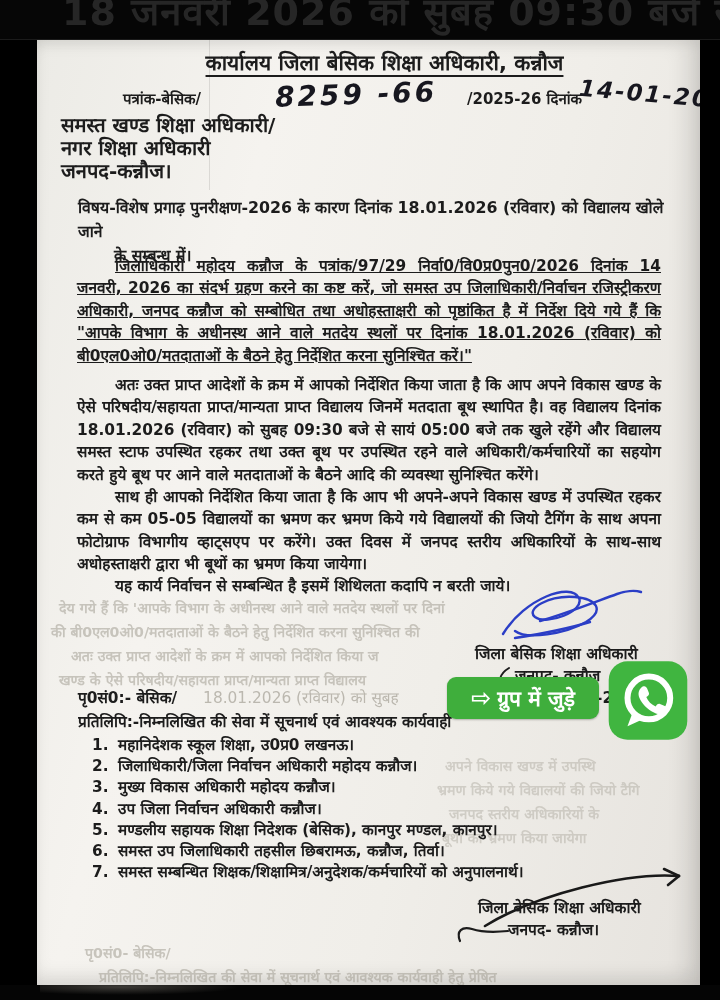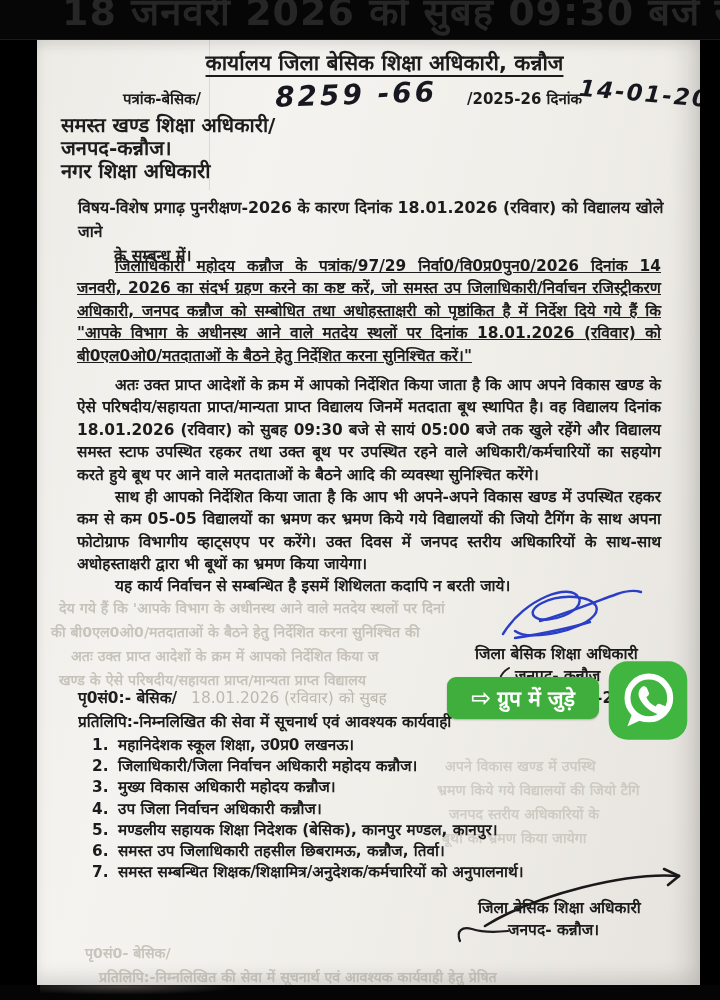--- a/index.html
+++ b/index.html
@@ -66,21 +66,21 @@
   .p1{top:215px;text-decoration:underline;}
   .p2{top:334px;}
   .p3{top:446px;}
   .p4{top:535px;text-align:left;}
   
   .sig-blue{left:448px;top:546px;width:160px;height:62px;}
   .sig-top{left:438px;top:603px;width:210px;font-size:15.5px;font-weight:bold;line-height:22px;}
   .sig-top .dist{padding-left:40px;}
   .hook-top{position:absolute;left:18px;top:23px;width:20px;height:24px;}
   
-  .pru-row{left:41px;top:647px;width:560px;font-size:15.4px;font-weight:600;display:flex;}
+  .pru-row{left:41px;top:647px;width:560px;font-size:15.4px;font-weight:600;display:flex;gap:12px;}
   .pru-ghost{flex:1;color:#a9a59b;opacity:.75;filter:blur(.4px);padding:0 14px;font-weight:500;}
   .copy-head{left:41px;top:671px;width:590px;font-size:15.4px;font-weight:600;white-space:nowrap;overflow:hidden;}
   .copy-list{left:55px;top:695px;width:560px;font-size:15.3px;font-weight:600;line-height:21.2px;}
   .copy-list .row{display:flex;}
   .copy-list .num{width:26px;flex:none;}
   
   .swoosh{left:438px;top:822px;width:222px;height:82px;}
   .sig-bottom{left:441px;top:857px;width:210px;font-size:15.5px;font-weight:bold;line-height:22px;}
   .sig-bottom .dist{padding-left:30px;position:relative;}
   .hook-bottom{position:absolute;left:-24px;top:4px;width:56px;height:20px;}
@@ -126,22 +126,22 @@
   <div class="abs office-title">कार्यालय जिला बेसिक शिक्षा अधिकारी, कन्नौज</div>
   <div class="abs ref-row">
     <span class="ref-prefix">पत्रांक-बेसिक/</span>
     <span class="ref-number-hw">8259 -66</span>
     <span class="ref-suffix">/2025-26 दिनांक</span>
     <span class="ref-date-hw">14-01-2026</span>
   </div>
 
   <div class="abs recipient">
     <div>समस्त खण्ड शिक्षा अधिकारी/</div>
+    <div>नगर शिक्षा अधिकारी</div>
     <div>जनपद-कन्नौज।</div>
-    <div>नगर शिक्षा अधिकारी</div>
   </div>
 
   <div class="abs subject">
     <div>विषय-विशेष प्रगाढ़ पुनरीक्षण-2026 के कारण दिनांक 18.01.2026 (रविवार) को  विद्यालय खोले जाने</div>
     <div class="l2">के सम्बन्ध में।</div>
   </div>
 
   <div class="abs para p1">जिलाधिकारी महोदय कन्नौज के पत्रांक/97/29 निर्वा0/वि0प्र0पुन0/2026 दिनांक 14 जनवरी, 2026 का संदर्भ ग्रहण करने का कष्ट करें, जो समस्त उप जिलाधिकारी/निर्वाचन रजिस्ट्रीकरण अधिकारी, जनपद कन्नौज को सम्बोधित तथा अधोहस्ताक्षरी को पृष्ठांकित है में निर्देश दिये गये हैं कि "आपके विभाग के अधीनस्थ आने वाले मतदेय स्थलों पर दिनांक 18.01.2026 (रविवार) को बी0एल0ओ0/मतदाताओं के बैठने हेतु निर्देशित करना सुनिश्चित करें।"</div>
   <div class="abs para p2">अतः उक्त प्राप्त आदेशों के क्रम में आपको निर्देशित किया जाता है कि आप अपने विकास खण्ड के ऐसे परिषदीय/सहायता प्राप्त/मान्यता प्राप्त विद्यालय जिनमें मतदाता बूथ स्थापित है। वह विद्यालय दिनांक 18.01.2026 (रविवार) को सुबह 09:30 बजे से सायं 05:00 बजे तक खुले रहेंगे और विद्यालय समस्त स्टाफ उपस्थित रहकर तथा उक्त बूथ पर उपस्थित रहने वाले अधिकारी/कर्मचारियों का सहयोग करते हुये बूथ पर आने वाले मतदाताओं के बैठने आदि की व्यवस्था सुनिश्चित करेंगे।</div>
   <div class="abs para p3">साथ ही आपको निर्देशित किया जाता है कि आप भी अपने-अपने विकास खण्ड में उपस्थित रहकर कम से कम 05-05 विद्यालयों का भ्रमण कर भ्रमण किये गये विद्यालयों की जियो टैगिंग के साथ अपना फोटोग्राफ विभागीय व्हाट्सएप पर करेंगे। उक्त दिवस में जनपद स्तरीय अधिकारियों के साथ-साथ अधोहस्ताक्षरी द्वारा भी बूथों का भ्रमण किया जायेगा।</div>

